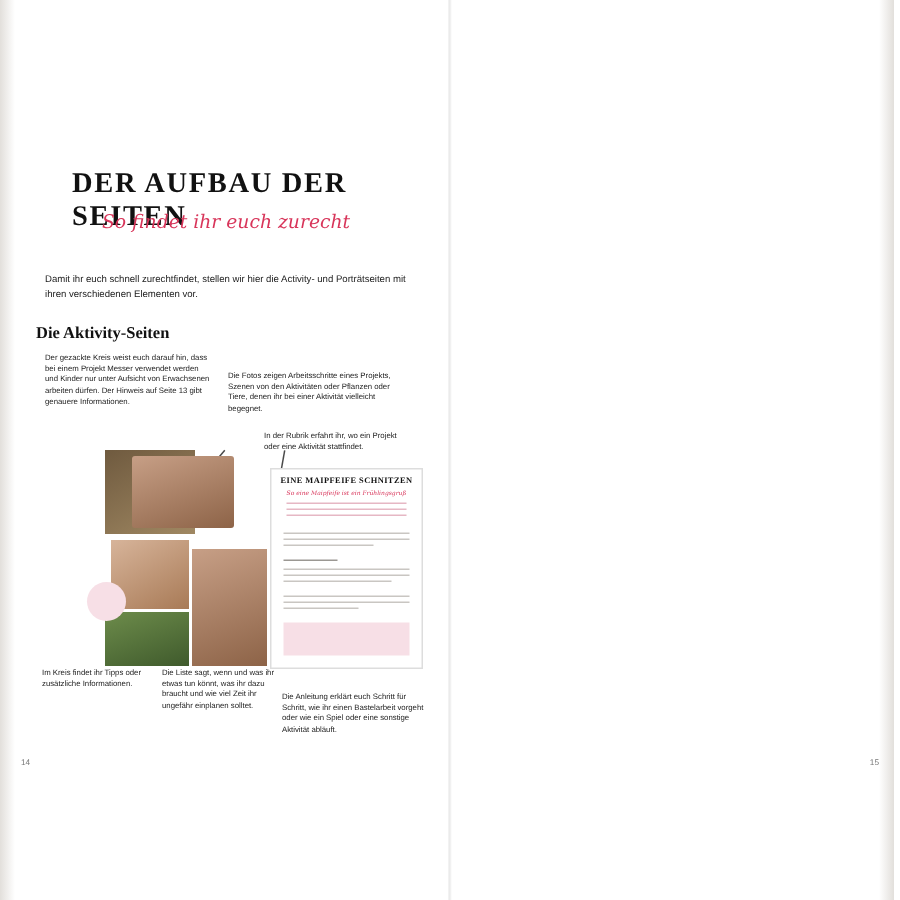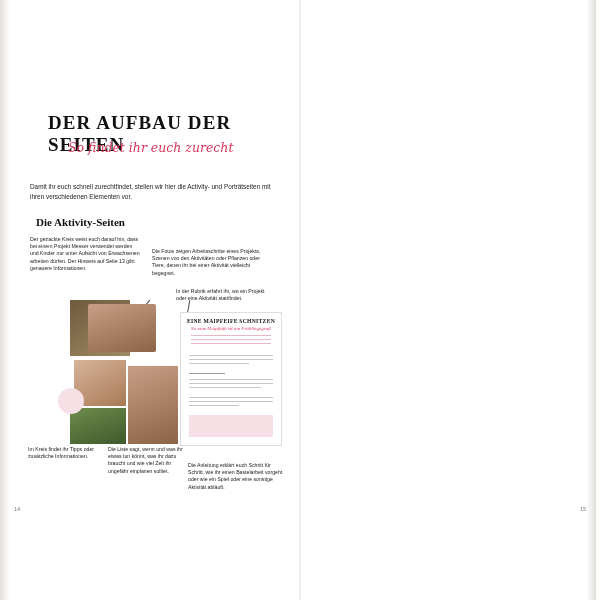--- a/index.html
+++ b/index.html
@@ -32,21 +32,21 @@
   .subtitle{
     position:absolute;left:68px;top:140px;width:200px;
     font-family:"DejaVu Serif",serif;font-style:italic;
     font-size:12.5px;color:#d8355a;
   }
   .intro{
     position:absolute;left:30px;top:182px;width:252px;
     font-size:6.4px;line-height:10px;color:#1c1c1c;
   }
   .sec-head{
-    position:absolute;left:36px;top:216px;
+    position:absolute;left:24px;top:216px;
     font-family:"Liberation Serif",serif;font-weight:bold;
     font-size:11px;color:#111;
   }
 
   .cap{position:absolute;font-size:5.2px;line-height:7.2px;color:#1c1c1c;}
 
   
   .ph{position:absolute;background:#b9b4ae;overflow:hidden;}
   .ph.skin{background:linear-gradient(160deg,#c79f86,#8d6347);}
   .ph.wood{background:linear-gradient(150deg,#6f5a3f,#a08862);}

